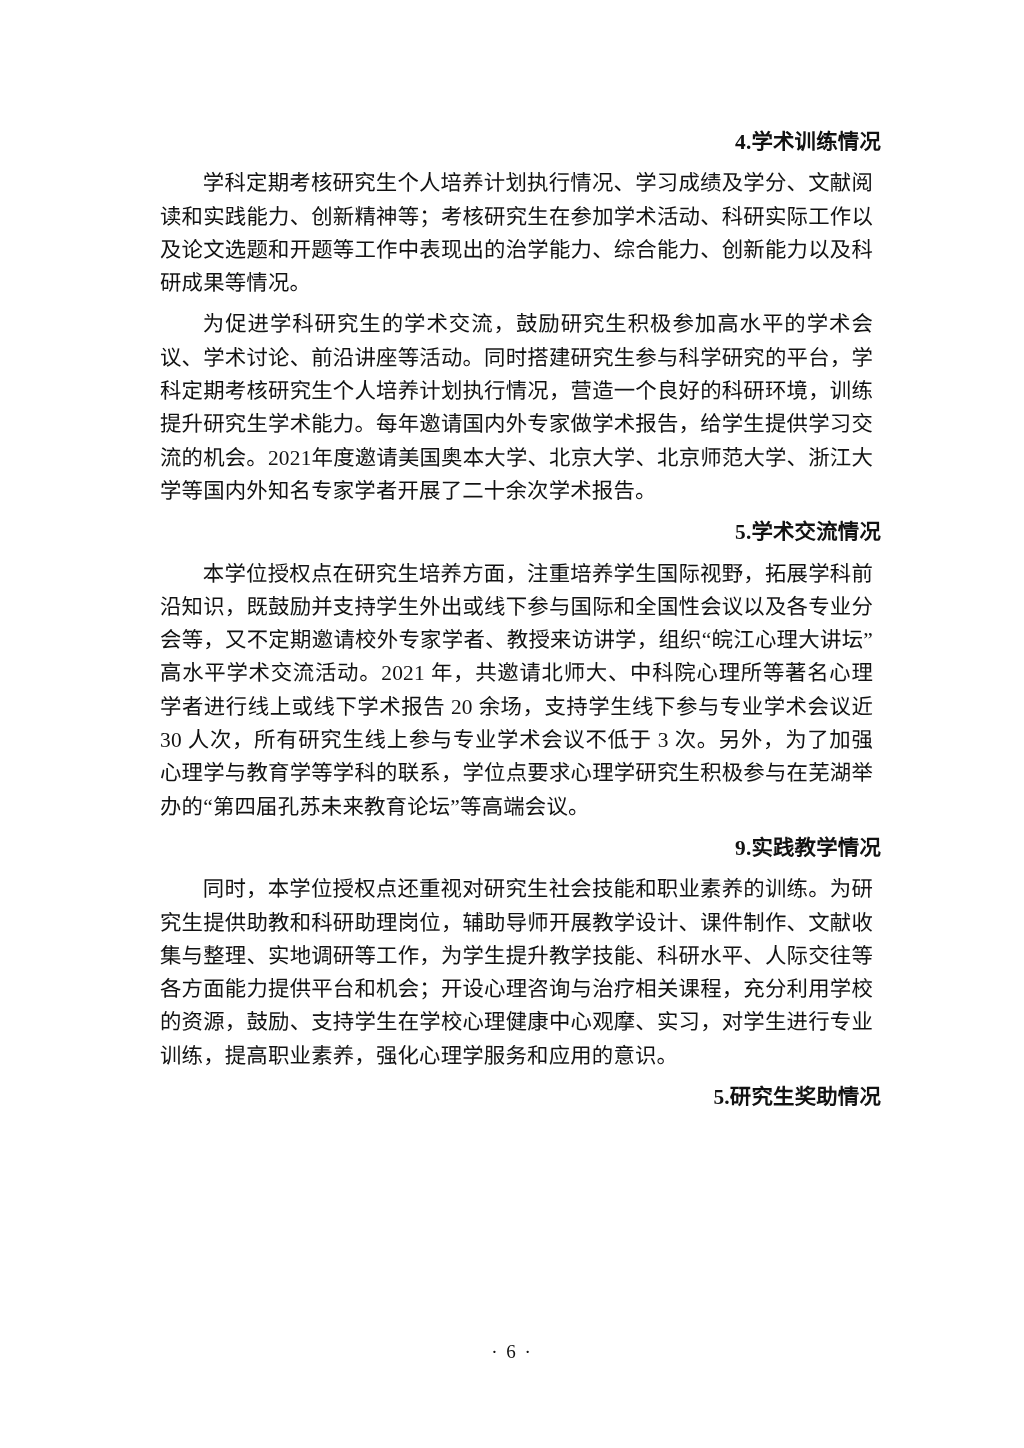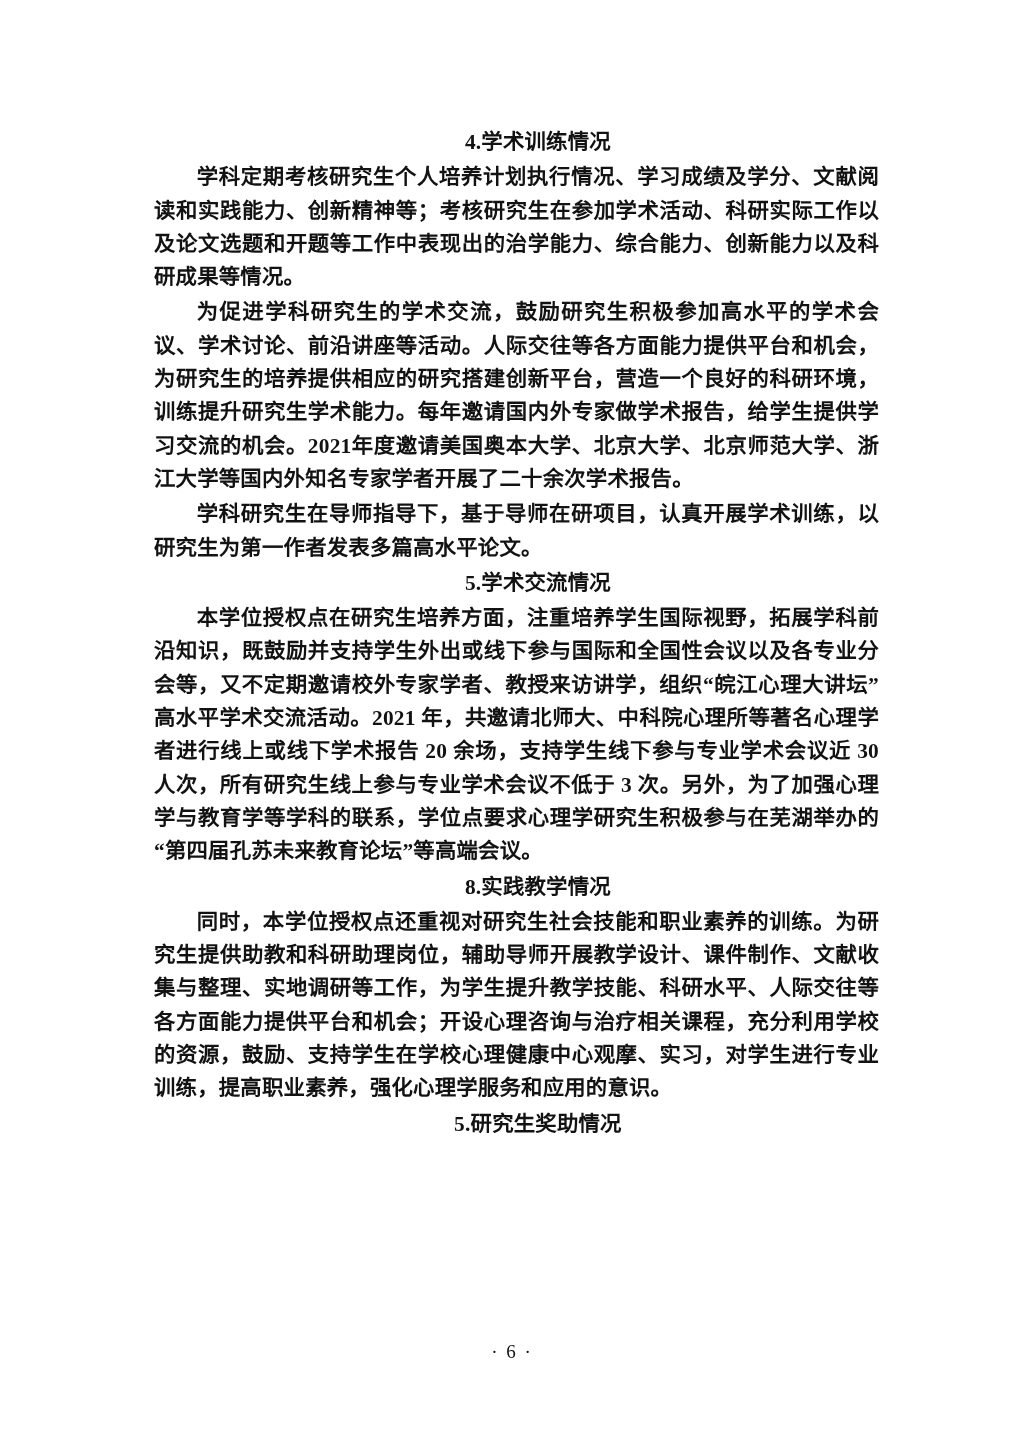--- a/index.html
+++ b/index.html
@@ -22,31 +22,30 @@
     left: 152px;
     top: 126px;
     width: 729px;
     font-size: 21.4px;
     line-height: 33.3px;
     text-align: justify;
     text-justify: inter-ideograph;
     letter-spacing: 0.2px;
   }
   .content p {
-    margin: 2px;
+    margin: 8px;
     text-indent: 2em;
-    font-weight: bold;
   }
   .content h3 {
     margin: 0;
     font-size: 21.4px;
     line-height: 33.3px;
     font-weight: bold;
     text-indent: 2em;
-    text-align: center;
+    text-align: right;
   }
   .footer {
     position: absolute;
     left: 0;
     top: 1340px;
     width: 100%;
     text-align: center;
     font-size: 19px;
     line-height: 24px;
     color: #121212;
@@ -54,27 +53,26 @@
   }
 </style>
 </head>
 <body>
 
 <div class="page">
   <div class="content">
 
     <h3>4.学术训练情况</h3>
     <p>学科定期考核研究生个人培养计划执行情况、学习成绩及学分、文献阅读和实践能力、创新精神等；考核研究生在参加学术活动、科研实际工作以及论文选题和开题等工作中表现出的治学能力、综合能力、创新能力以及科研成果等情况。</p>
-    <p>为促进学科研究生的学术交流，鼓励研究生积极参加高水平的学术会议、学术讨论、前沿讲座等活动。人际交往等各方面能力提供平台和机会，为研究生的培养提供相应的研究搭建创新平台，营造一个良好的科研环境，训练提升研究生学术能力。每年邀请国内外专家做学术报告，给学生提供学习交流的机会。2021年度邀请美国奥本大学、北京大学、北京师范大学、浙江大学等国内外知名专家学者开展了二十余次学术报告。</p>
-    <p>学科研究生在导师指导下，基于导师在研项目，认真开展学术训练，以研究生为第一作者发表多篇高水平论文。</p>
+    <p>为促进学科研究生的学术交流，鼓励研究生积极参加高水平的学术会议、学术讨论、前沿讲座等活动。同时搭建研究生参与科学研究的平台，学科定期考核研究生个人培养计划执行情况，营造一个良好的科研环境，训练提升研究生学术能力。每年邀请国内外专家做学术报告，给学生提供学习交流的机会。2021年度邀请美国奥本大学、北京大学、北京师范大学、浙江大学等国内外知名专家学者开展了二十余次学术报告。</p>
 
     <h3>5.学术交流情况</h3>
     <p>本学位授权点在研究生培养方面，注重培养学生国际视野，拓展学科前沿知识，既鼓励并支持学生外出或线下参与国际和全国性会议以及各专业分会等，又不定期邀请校外专家学者、教授来访讲学，组织“皖江心理大讲坛”高水平学术交流活动。2021 年，共邀请北师大、中科院心理所等著名心理学者进行线上或线下学术报告 20 余场，支持学生线下参与专业学术会议近 30 人次，所有研究生线上参与专业学术会议不低于 3 次。另外，为了加强心理学与教育学等学科的联系，学位点要求心理学研究生积极参与在芜湖举办的“第四届孔苏未来教育论坛”等高端会议。</p>
 
-    <h3>8.实践教学情况</h3>
+    <h3>9.实践教学情况</h3>
     <p>同时，本学位授权点还重视对研究生社会技能和职业素养的训练。为研究生提供助教和科研助理岗位，辅助导师开展教学设计、课件制作、文献收集与整理、实地调研等工作，为学生提升教学技能、科研水平、人际交往等各方面能力提供平台和机会；开设心理咨询与治疗相关课程，充分利用学校的资源，鼓励、支持学生在学校心理健康中心观摩、实习，对学生进行专业训练，提高职业素养，强化心理学服务和应用的意识。</p>
 
     <h3>5.研究生奖助情况</h3>
 
   </div>
 
   <div class="footer">· 6 ·</div>
 </div>
 
 </body></html>

